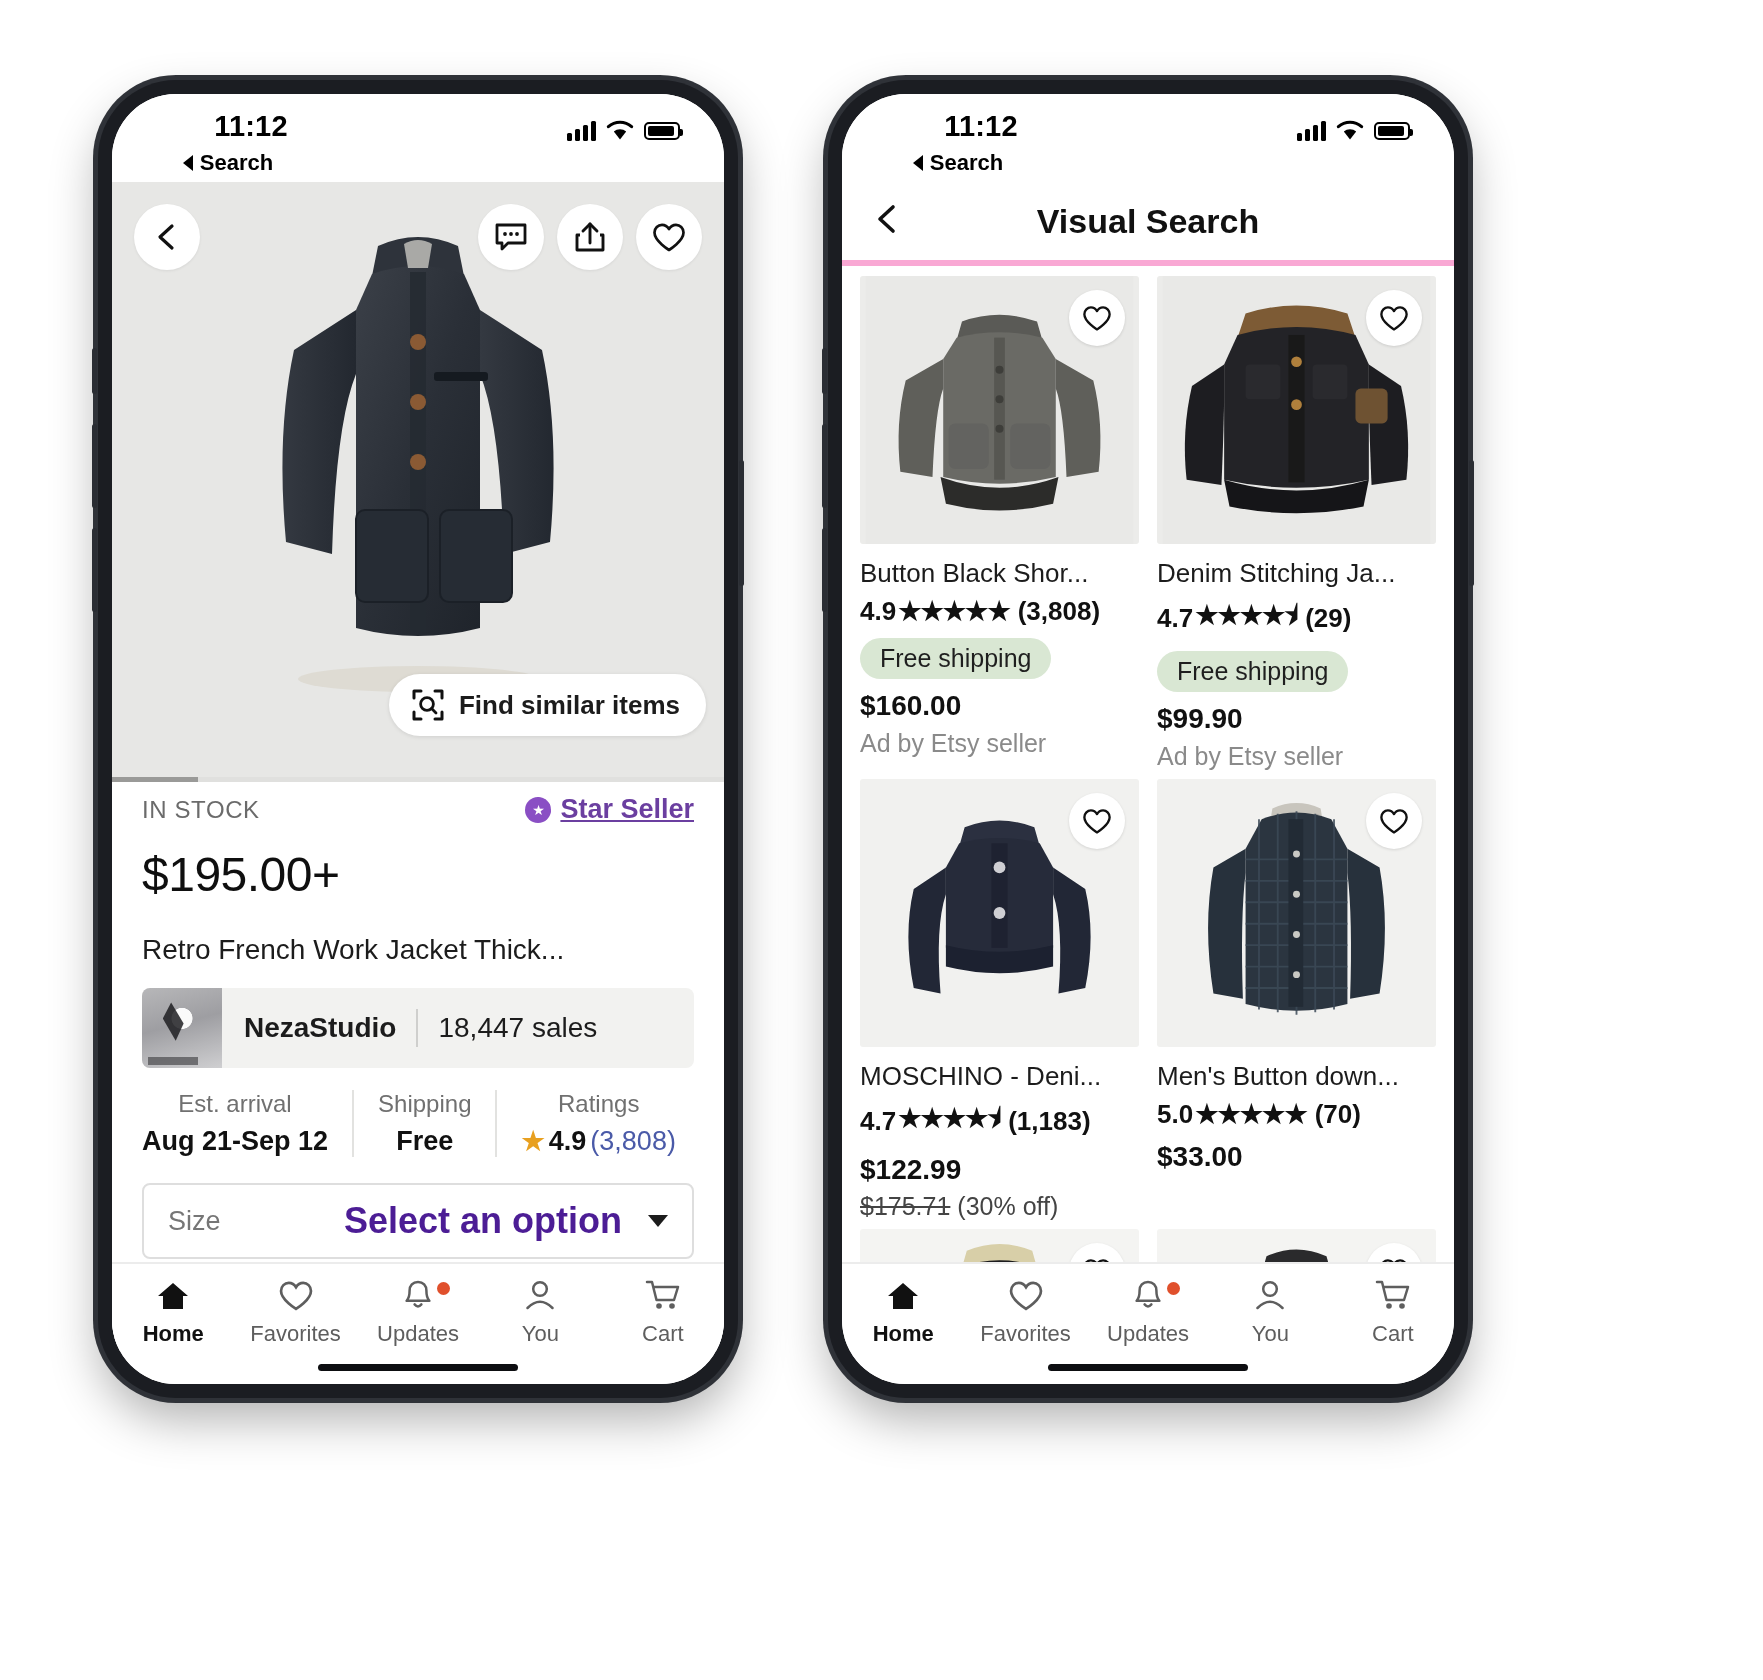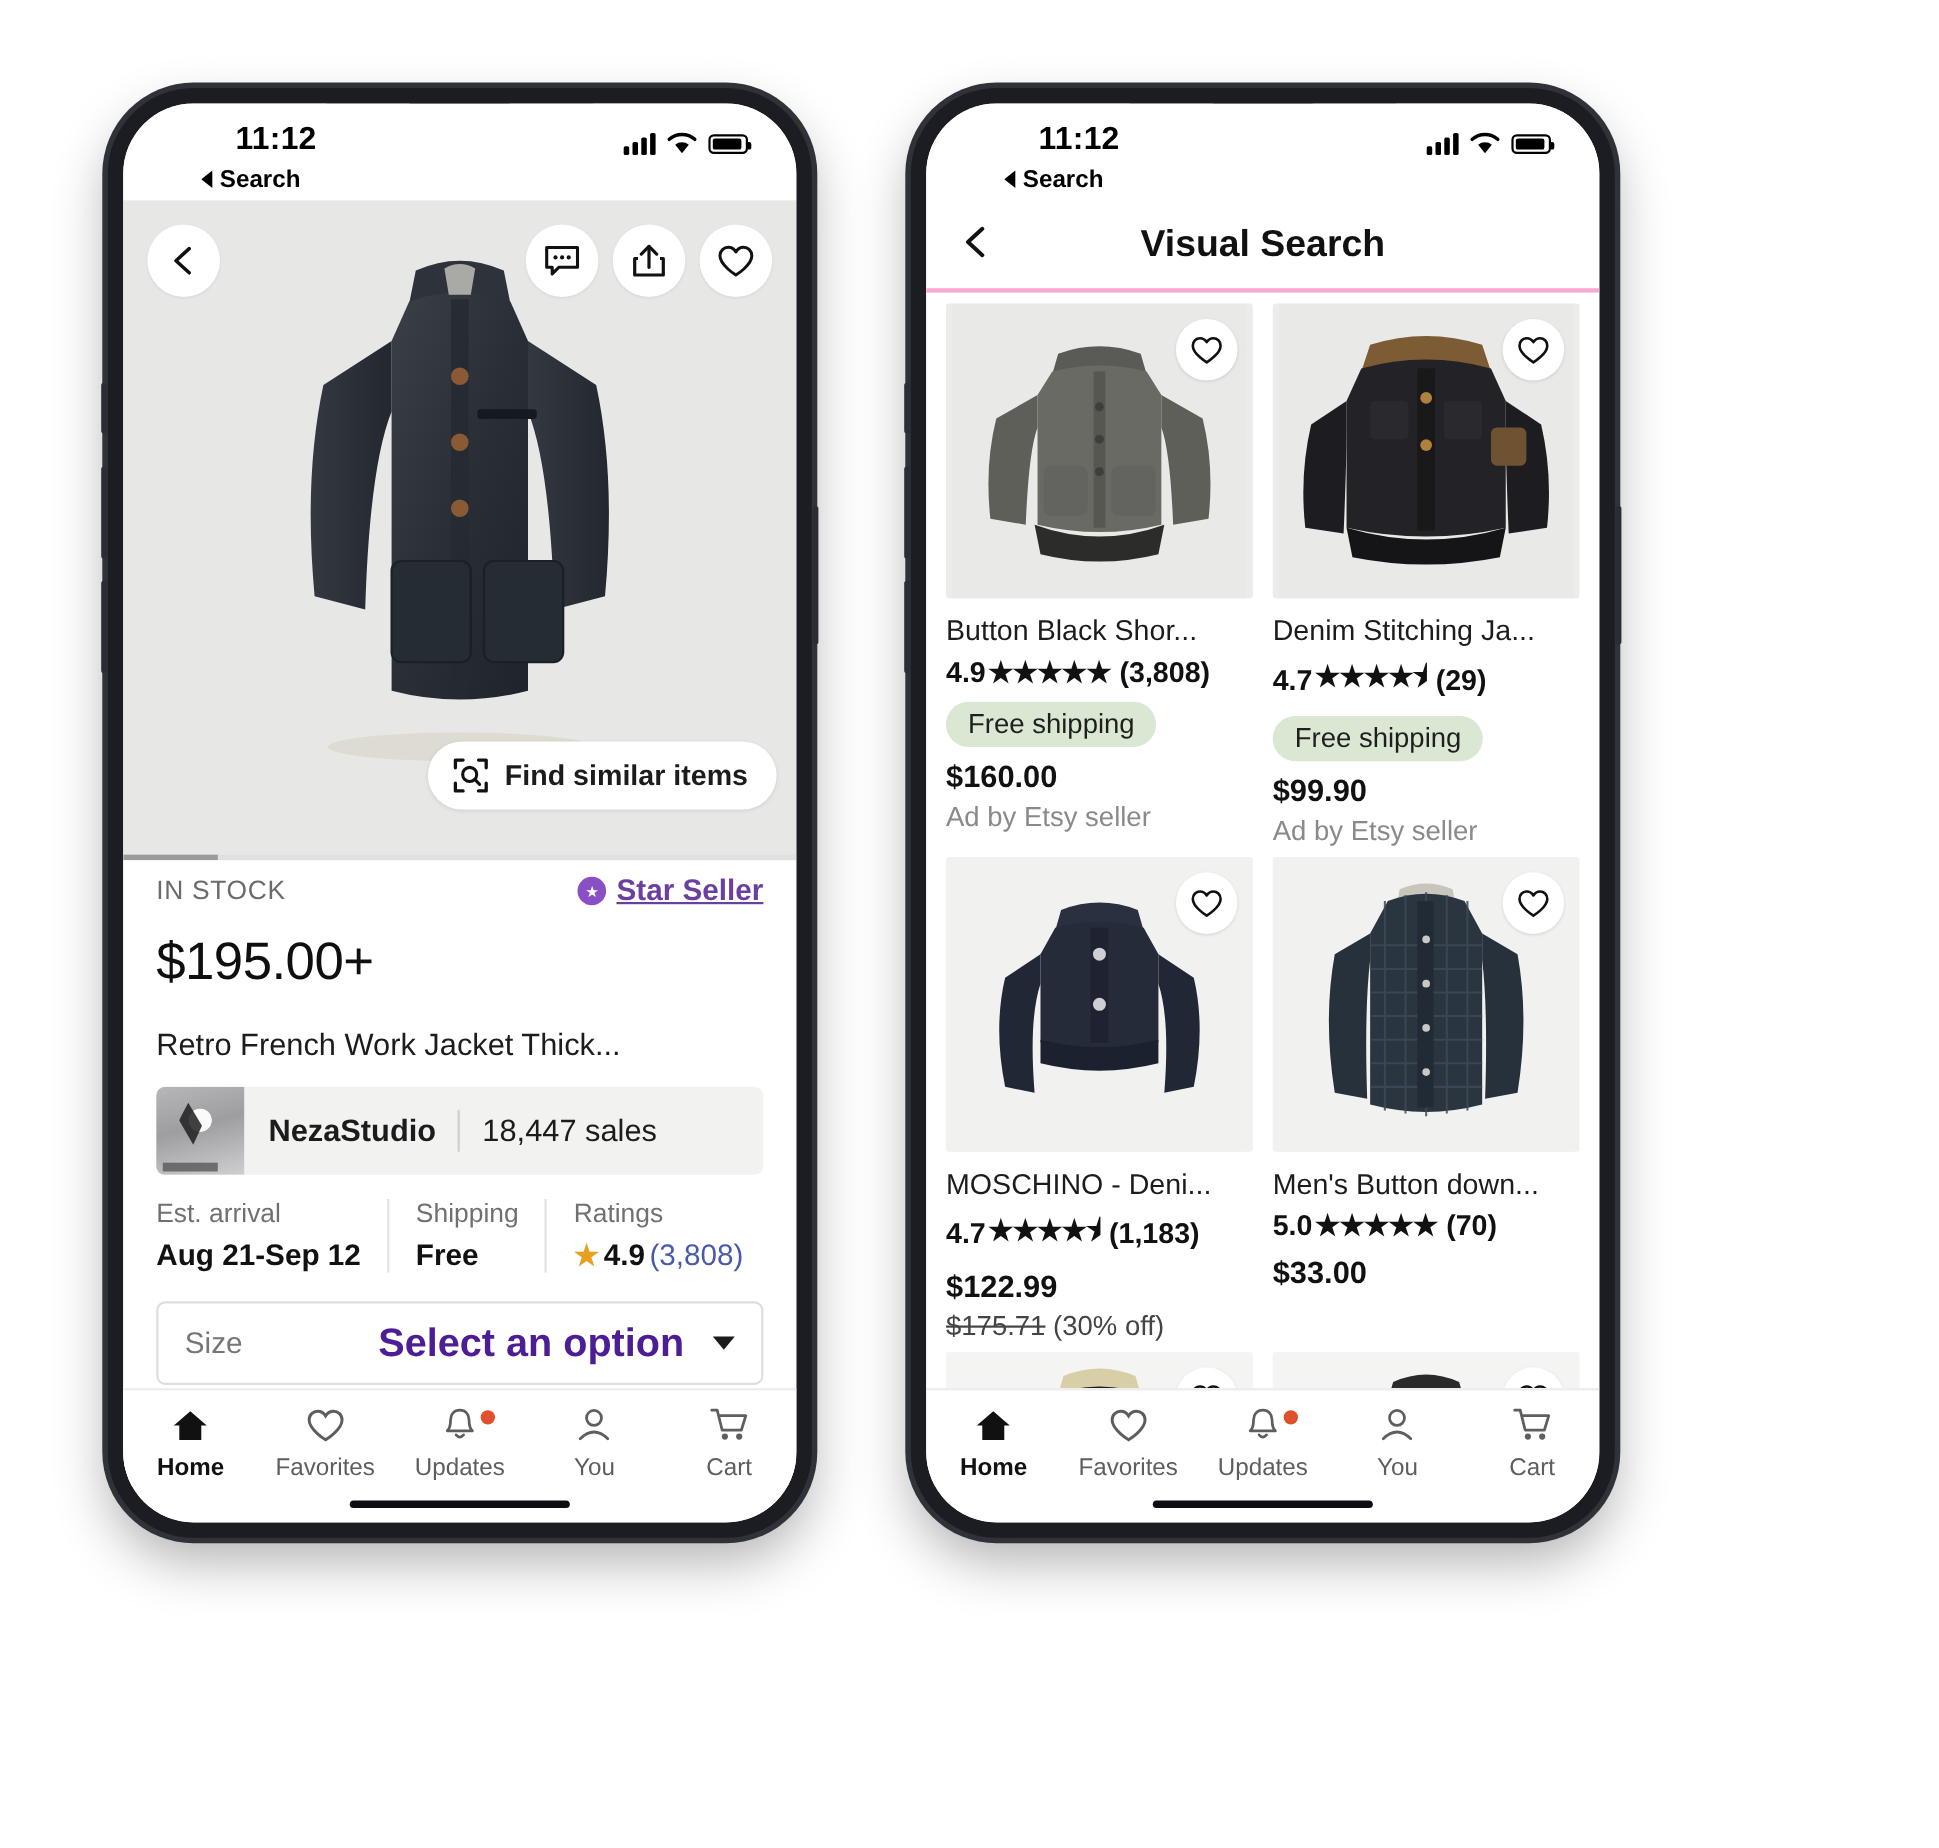--- a/index.html
+++ b/index.html
@@ -161,21 +161,21 @@
     opacity:.85;
   }
   .seller-avatar::before{
     content:""; position:absolute; left:8%; bottom:4%; width:62%; height:10%;
     background:#4a4a4d; opacity:.7;
   }
   .seller-name { font-size: 28px; font-weight: 700; color:#1c1c1c; margin-left: 22px; }
   .seller-sep { width:2px; height:38px; background:#cfcfcd; margin: 0 20px; }
   .seller-sales { font-size: 28px; color:#1c1c1c; }
 
-  .facts { display:flex; margin-top: 22px; }
+  .facts { display:flex; margin-top: 22px; text-align: center; }
   .fact { padding-right: 24px; }
   .fact + .fact { border-left: 2px solid #e2e2e0; padding-left: 24px; }
   .fact .k { font-size: 24px; color:#707070; }
   .fact .v { font-size: 27px; font-weight: 700; color:#111; margin-top: 8px; white-space:nowrap; }
   .v-free { color:#2e7d4f; }
   .v-rate { display:flex; align-items:center; gap: 4px; font-weight:700; }
   .v-rate .st { color:#e8a020; font-size: 26px; }
   .v-rate .cnt { color:#4a5aa8; font-weight: 400; }
 
   .size-select {
@@ -195,21 +195,21 @@
     display:flex; z-index: 30; padding-bottom: 22px;
   }
   .tab { flex:1; display:flex; flex-direction:column; align-items:center; justify-content:center; gap: 9px; position:relative;}
   .tab .lab { font-size: 22px; color:#5e5e5e; }
   .tab.active .lab { color:#111; font-weight:700; }
   .tab .dot { position:absolute; width: 13px; height:13px; border-radius:50%; background:#e0502c; }
 
   
   .vs-header {
     height: 84px; display:flex; align-items:center; padding: 0 30px;
-    background:#fff; position:relative; border-bottom: 4px solid #f9a8d4;
+    background:#fff; position:relative; border-bottom: 6px solid #f9a8d4;
   }
   .vs-title {
     position:absolute; left:0; right:0; text-align:center;
     font-size: 34px; font-weight: 700; color:#111;
   }
   .vs-grid {
     padding: 10px 18px 0 18px; display:grid; grid-template-columns: 1fr 1fr;
     column-gap: 18px; row-gap: 8px; background:#fff;
     height: calc(100% - 84px - 88px - 122px); overflow:hidden;
   }

